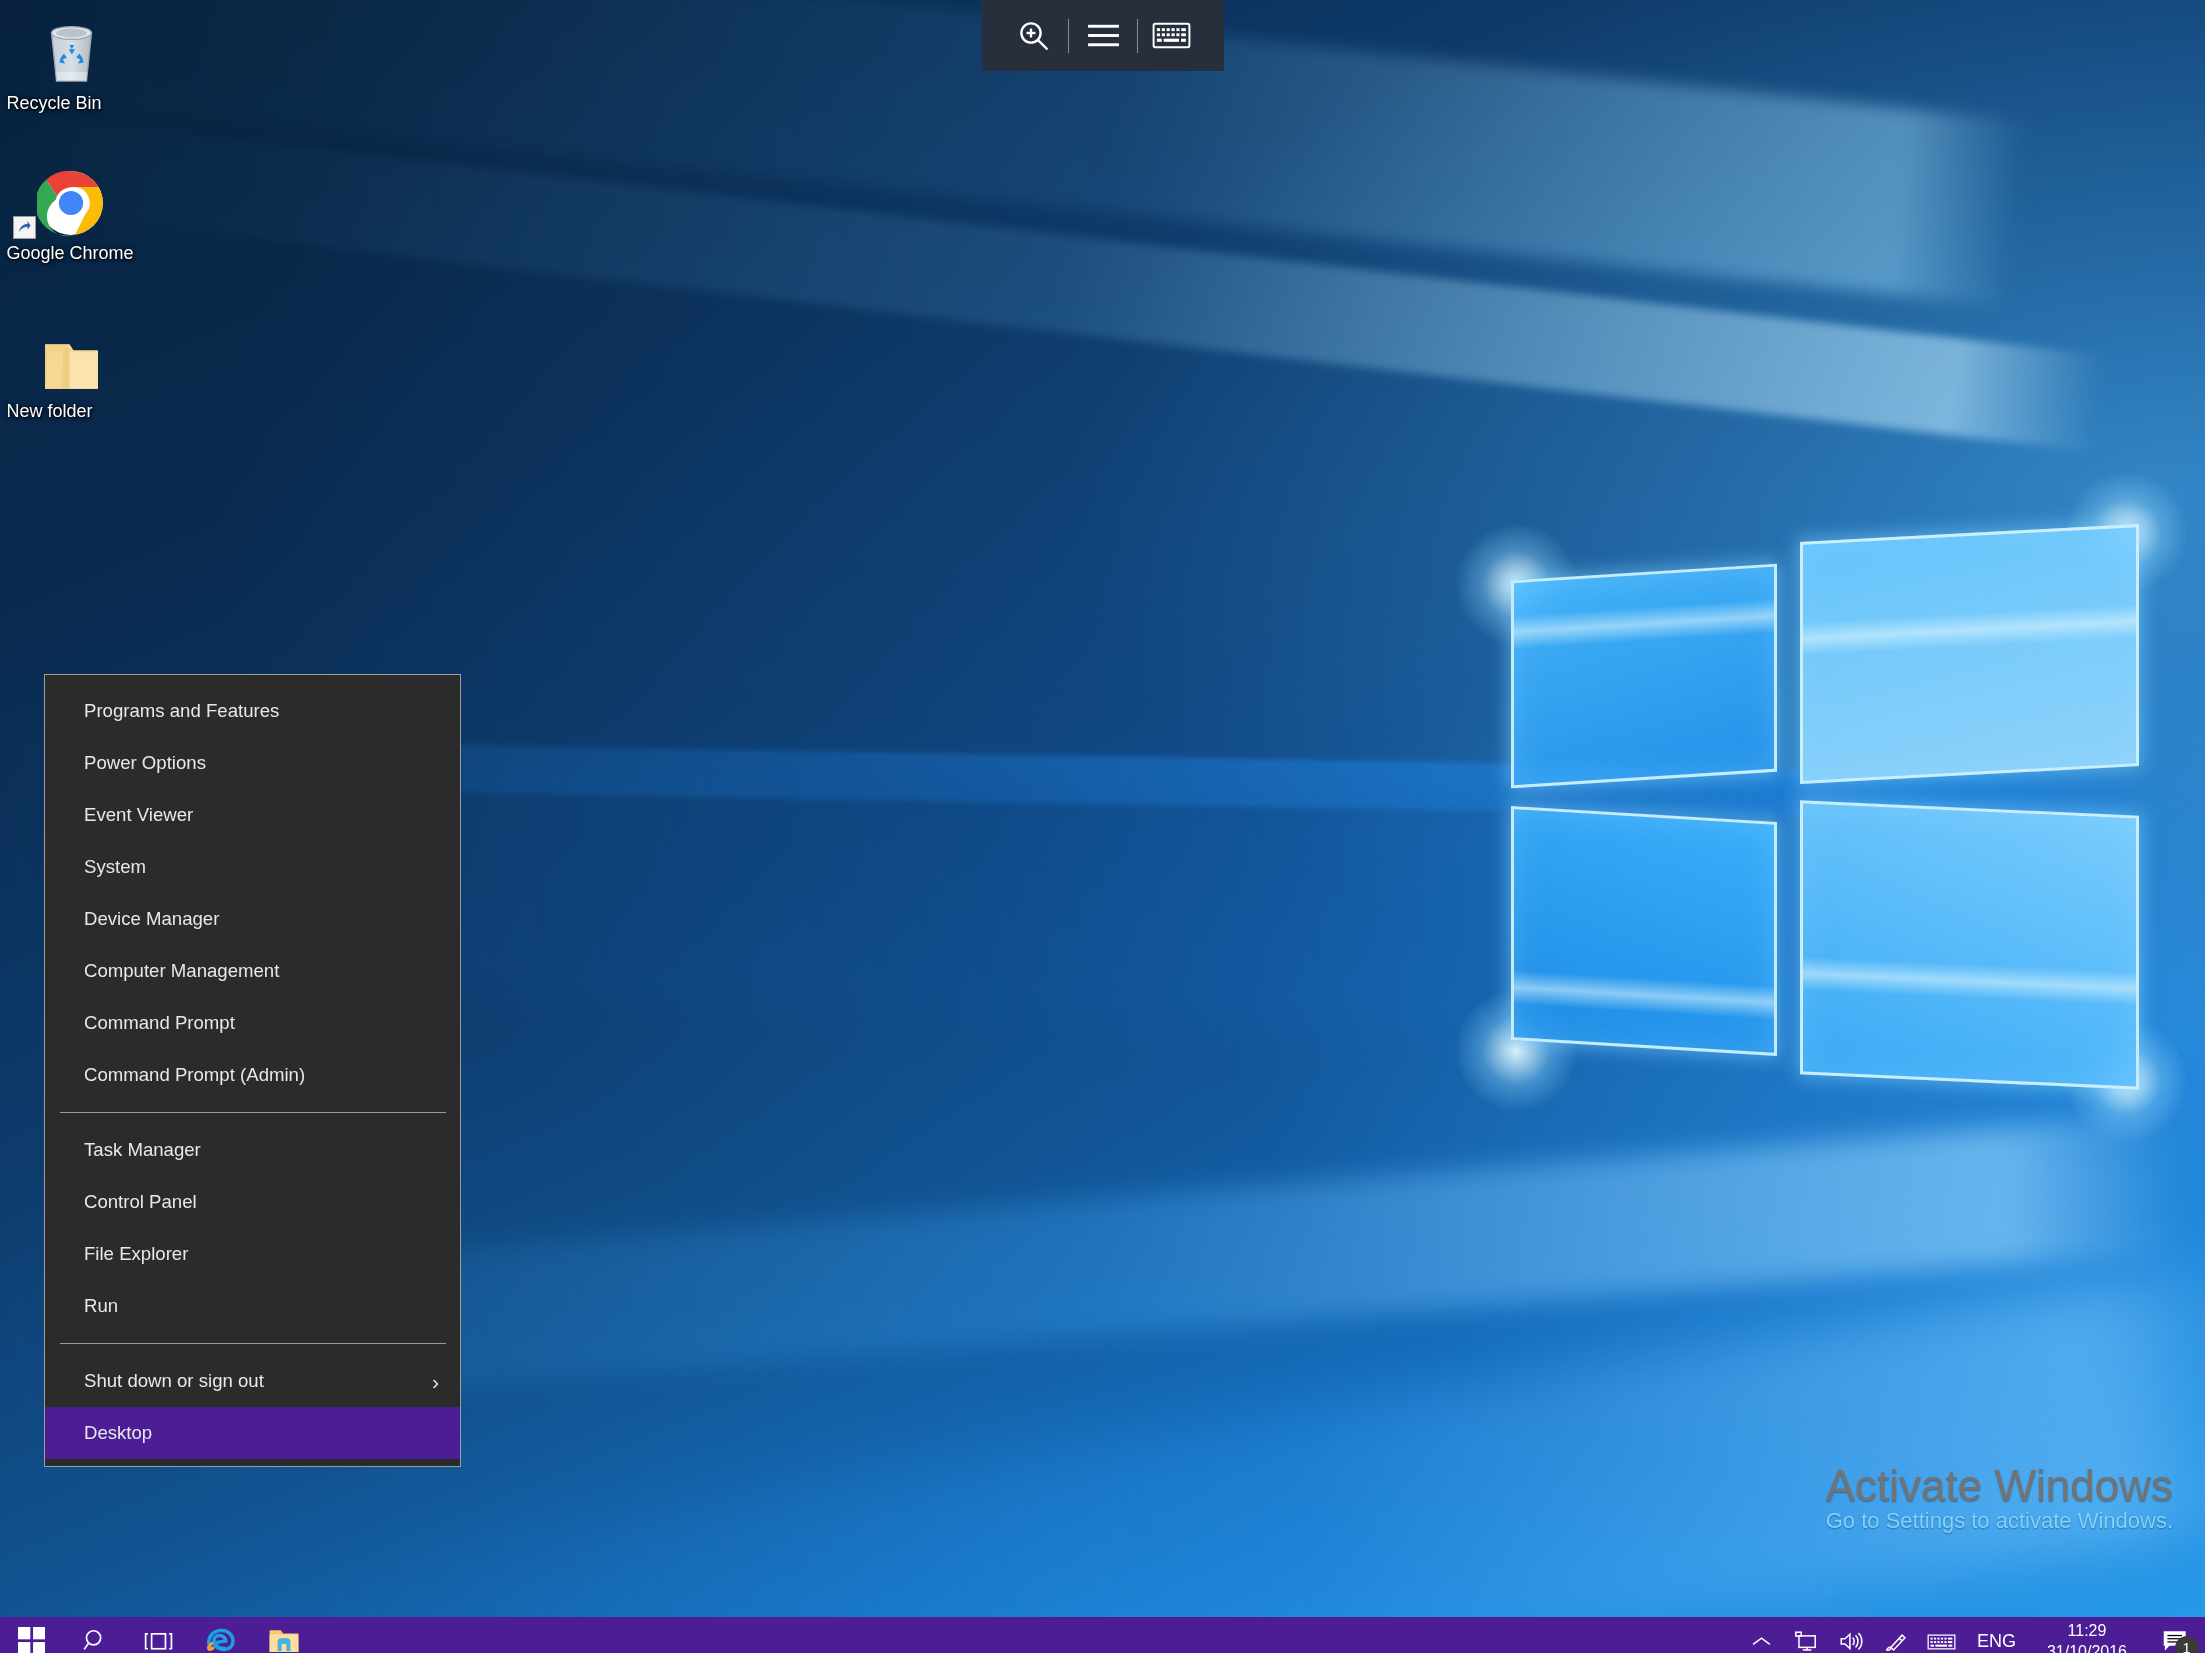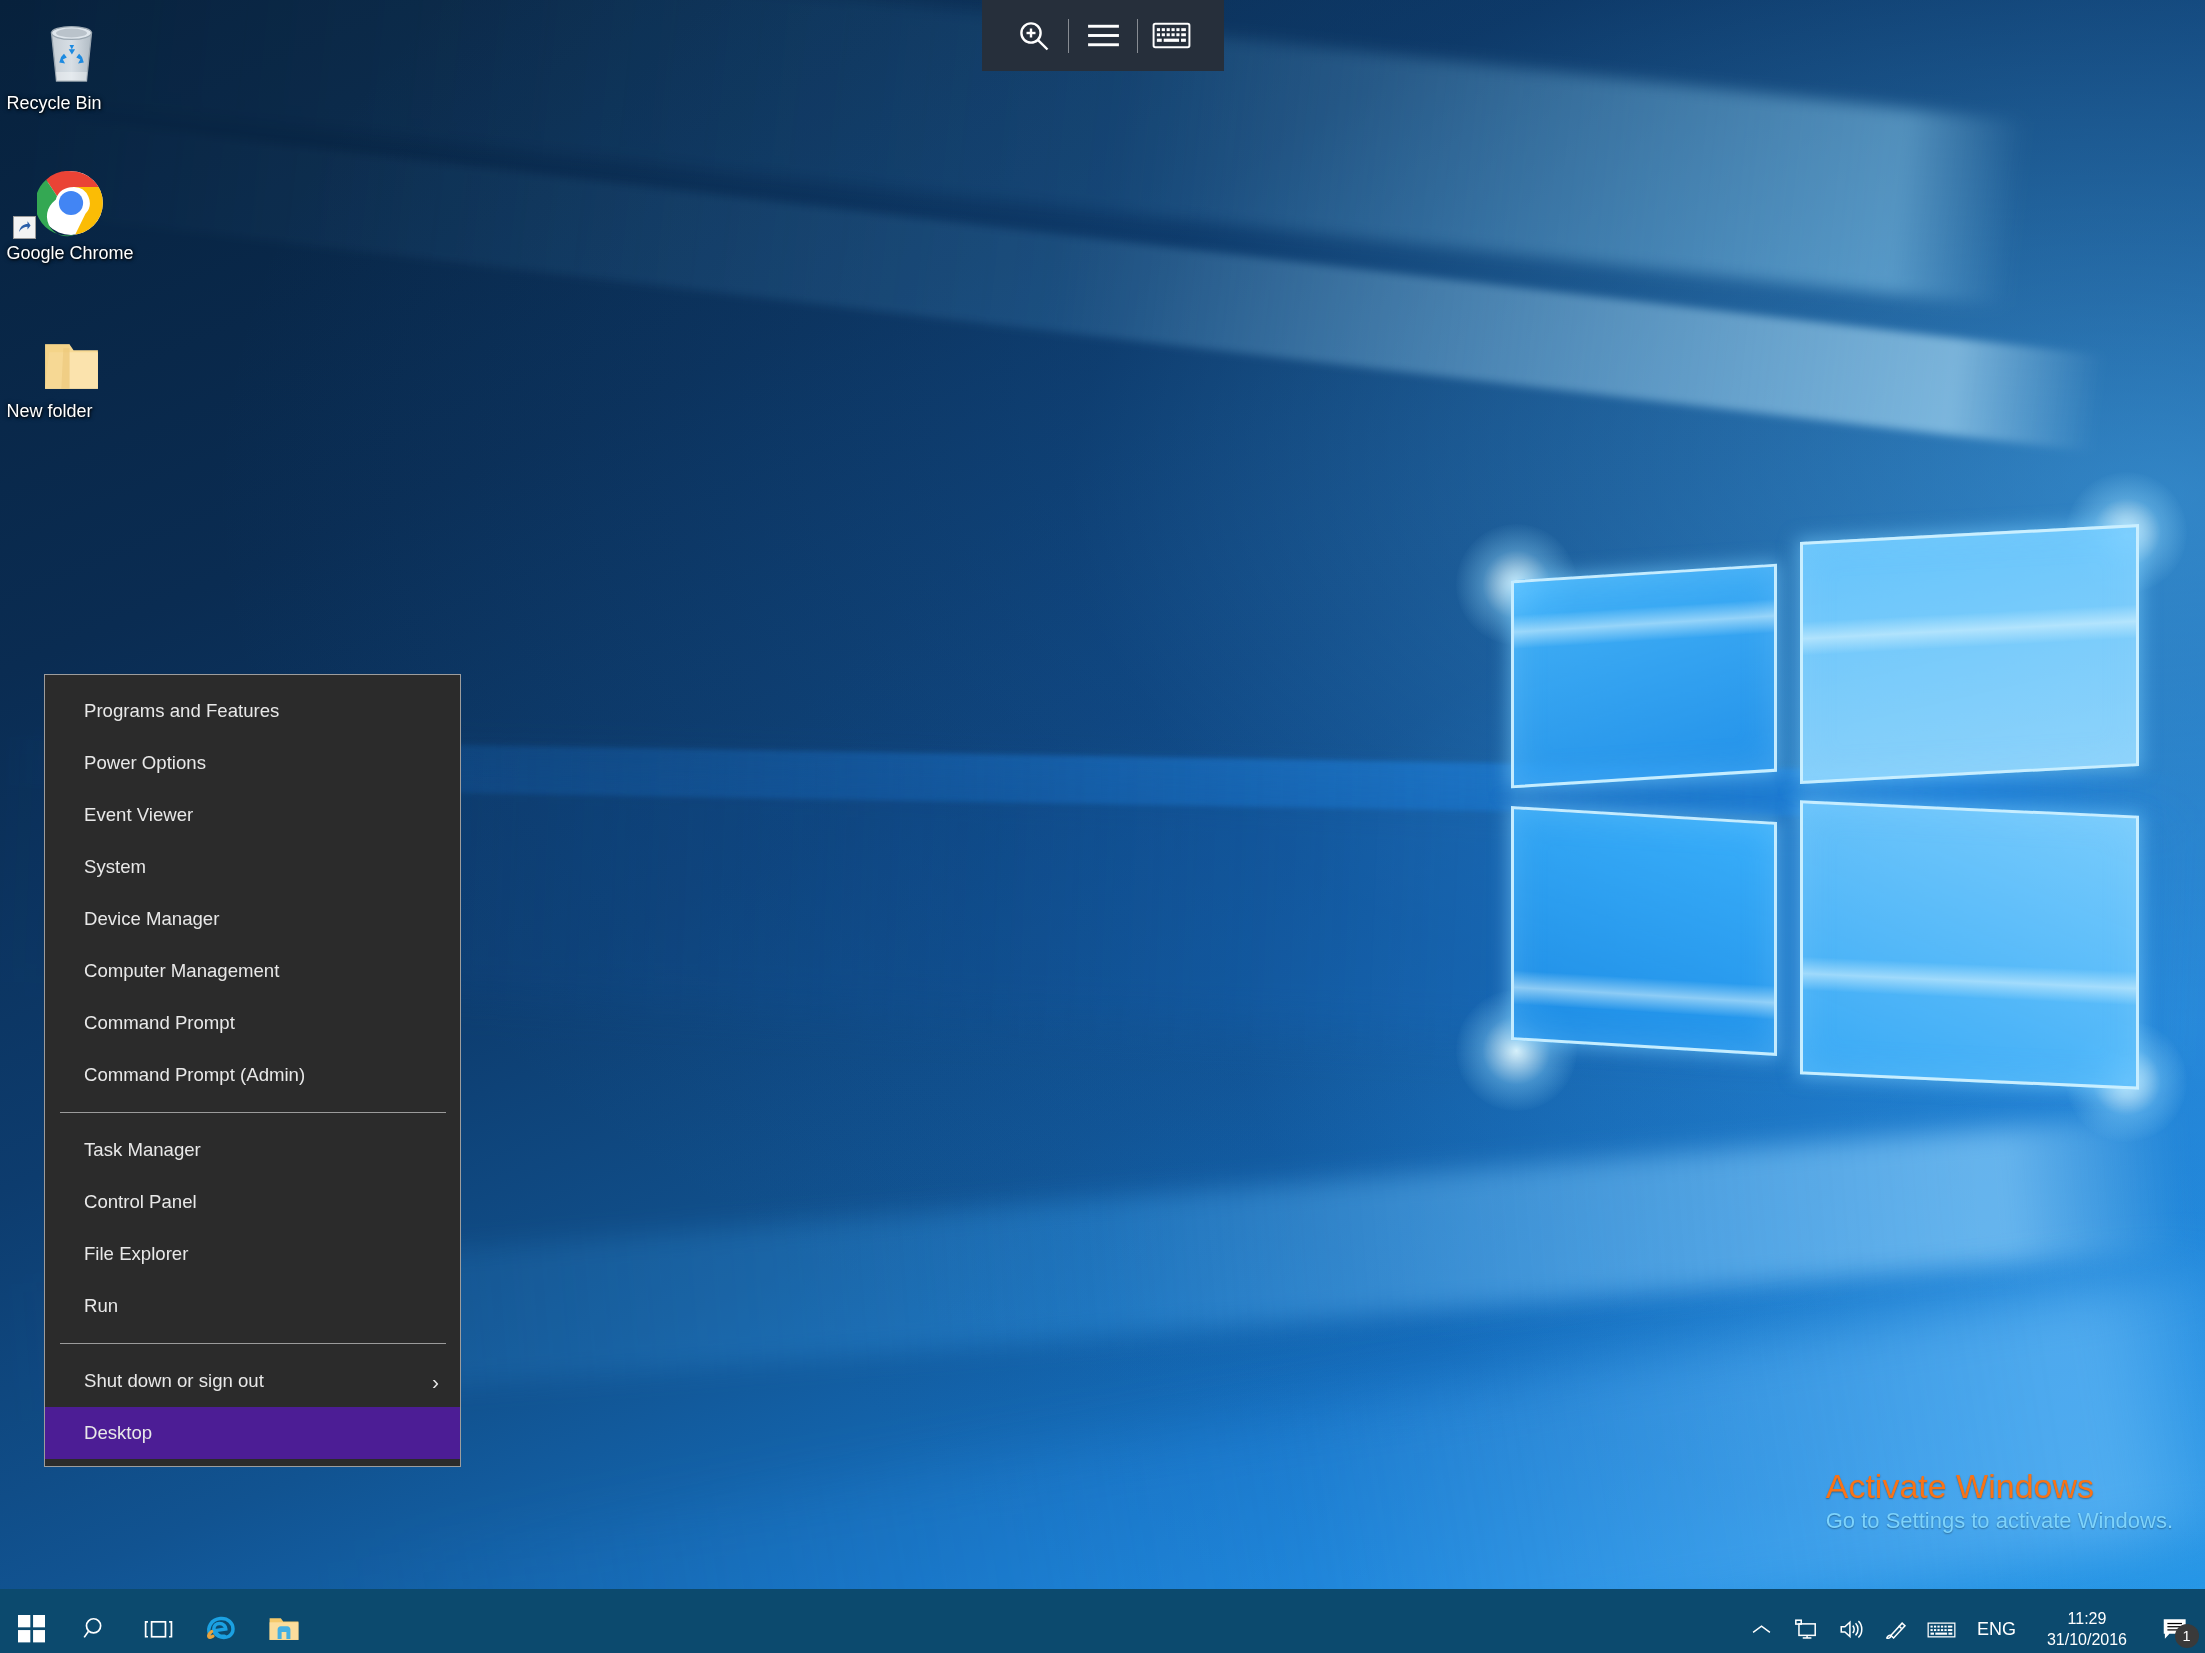--- a/index.html
+++ b/index.html
@@ -100,27 +100,27 @@
   }
   .ctx-item.selected{ background:#4c1d95; }
   .ctx-item .caret{ margin-left:auto; font-size:21px; color:#e8e8e8; line-height:1; }
   .ctx-sep{ height:0.8px; background:#9b9b9b; margin:11.3px 14.5px 11.3px 14.5px; }
 
   
   #watermark{
     position:absolute; right:32px; bottom:118px; text-align:left; z-index:6;
     color:#c9ced4; text-shadow:0 0.8px 1.6px rgba(0,0,0,0.35);
   }
-  #watermark .wm-title{ font-size:34px; line-height:40px; color:#f97316; }
+  #watermark .wm-title{ font-size:44px; line-height:40px; color:#737373; }
   #watermark .wm-sub{ font-size:22px; line-height:29px; color:#7dd3fc; }
 
   
   #taskbar{
-    position:absolute; left:0; bottom:0; width:2205px; height:64px;
-    background:#0c4a6e; display:flex; align-items:flex-end; z-index:35;
+    position:absolute; left:0; bottom:0; width:2205px; height:36px;
+    background:#4c1d95; display:flex; align-items:flex-start; z-index:35;
   }
   .tb-icon{ width:63px; height:48px; display:flex; align-items:center; justify-content:center; cursor:pointer; }
   #tray{ margin-left:auto; display:flex; align-items:center; height:48px; }
   .tray-icon{ width:45px; height:48px; display:flex; align-items:center; justify-content:center; cursor:pointer; }
   #tray-lang{ color:#fff; font-size:18px; padding:0 13px; height:48px; display:flex; align-items:center; cursor:pointer; }
   #clock{
     color:#fff; font-size:16px; line-height:21px; text-align:center;
     padding:0 18px; height:48px; display:flex; flex-direction:column;
     align-items:center; justify-content:center; cursor:pointer;
   }

